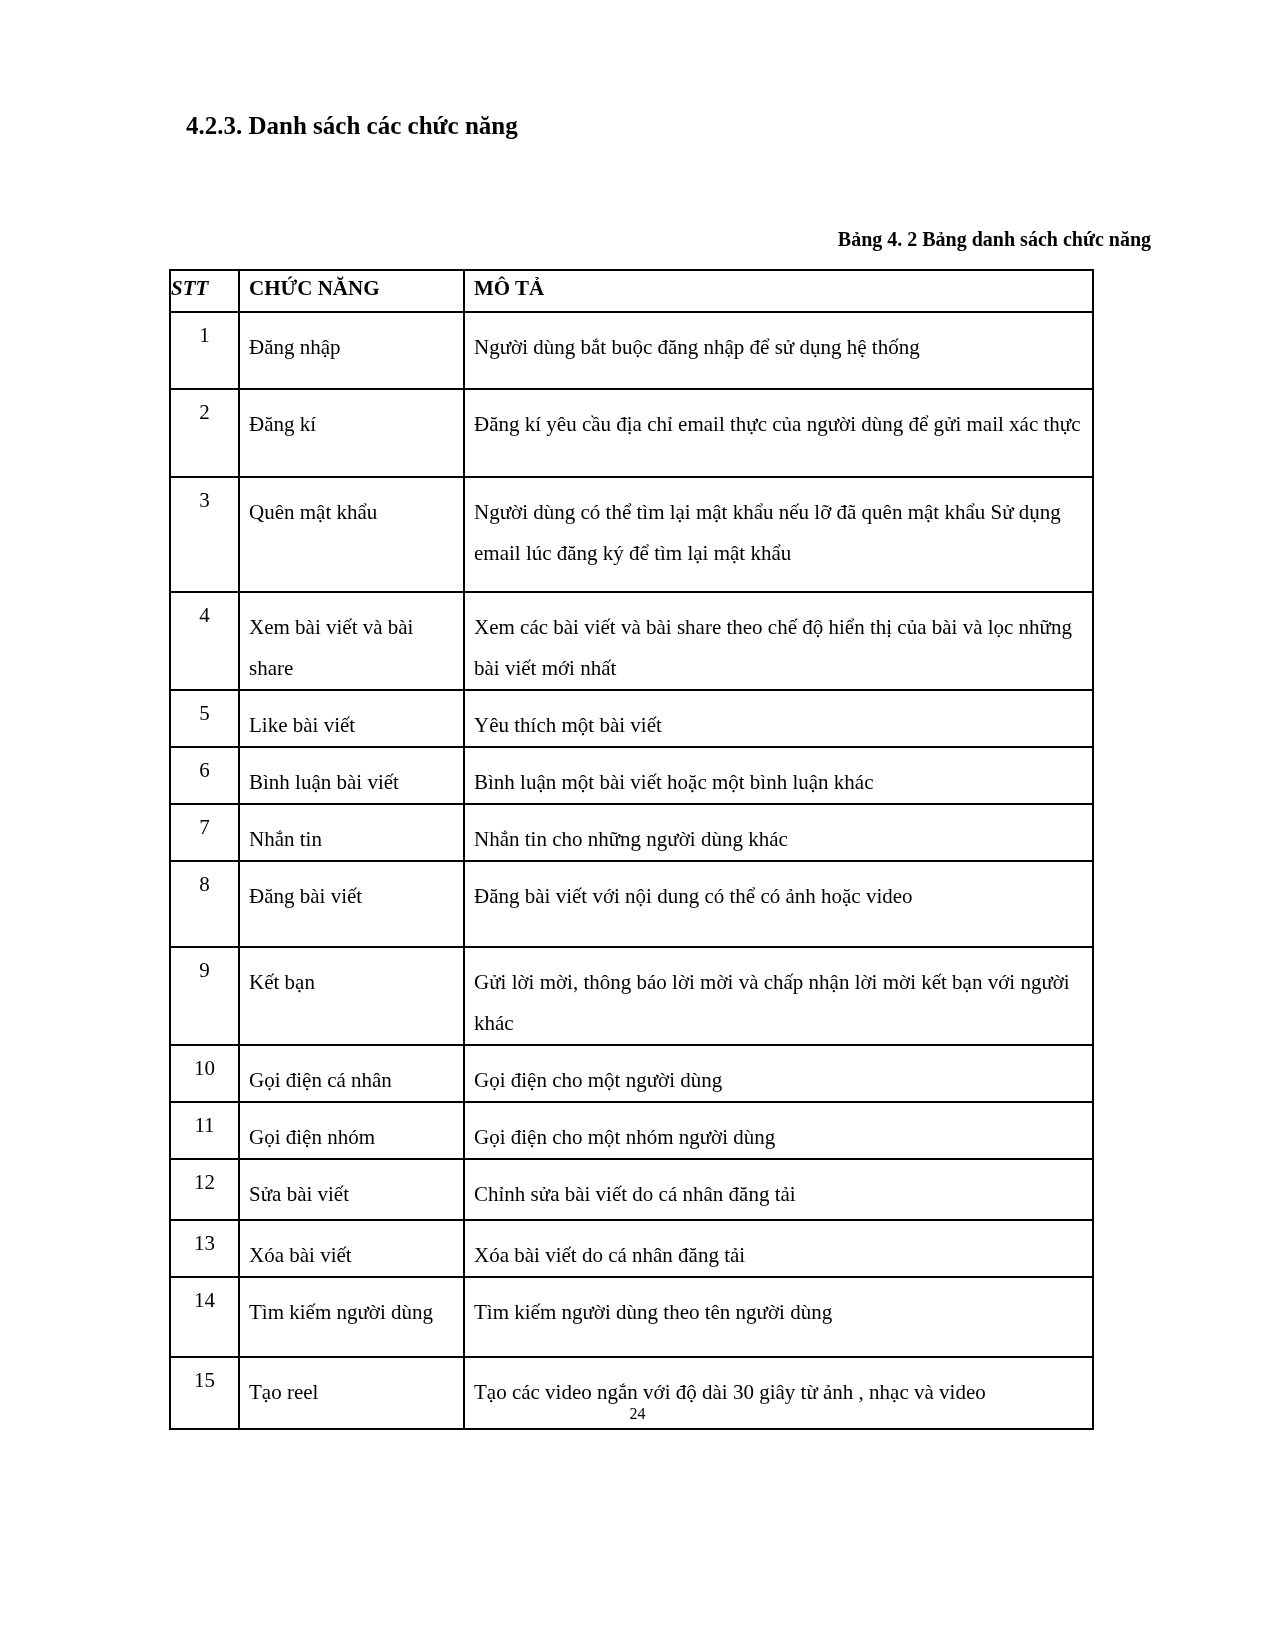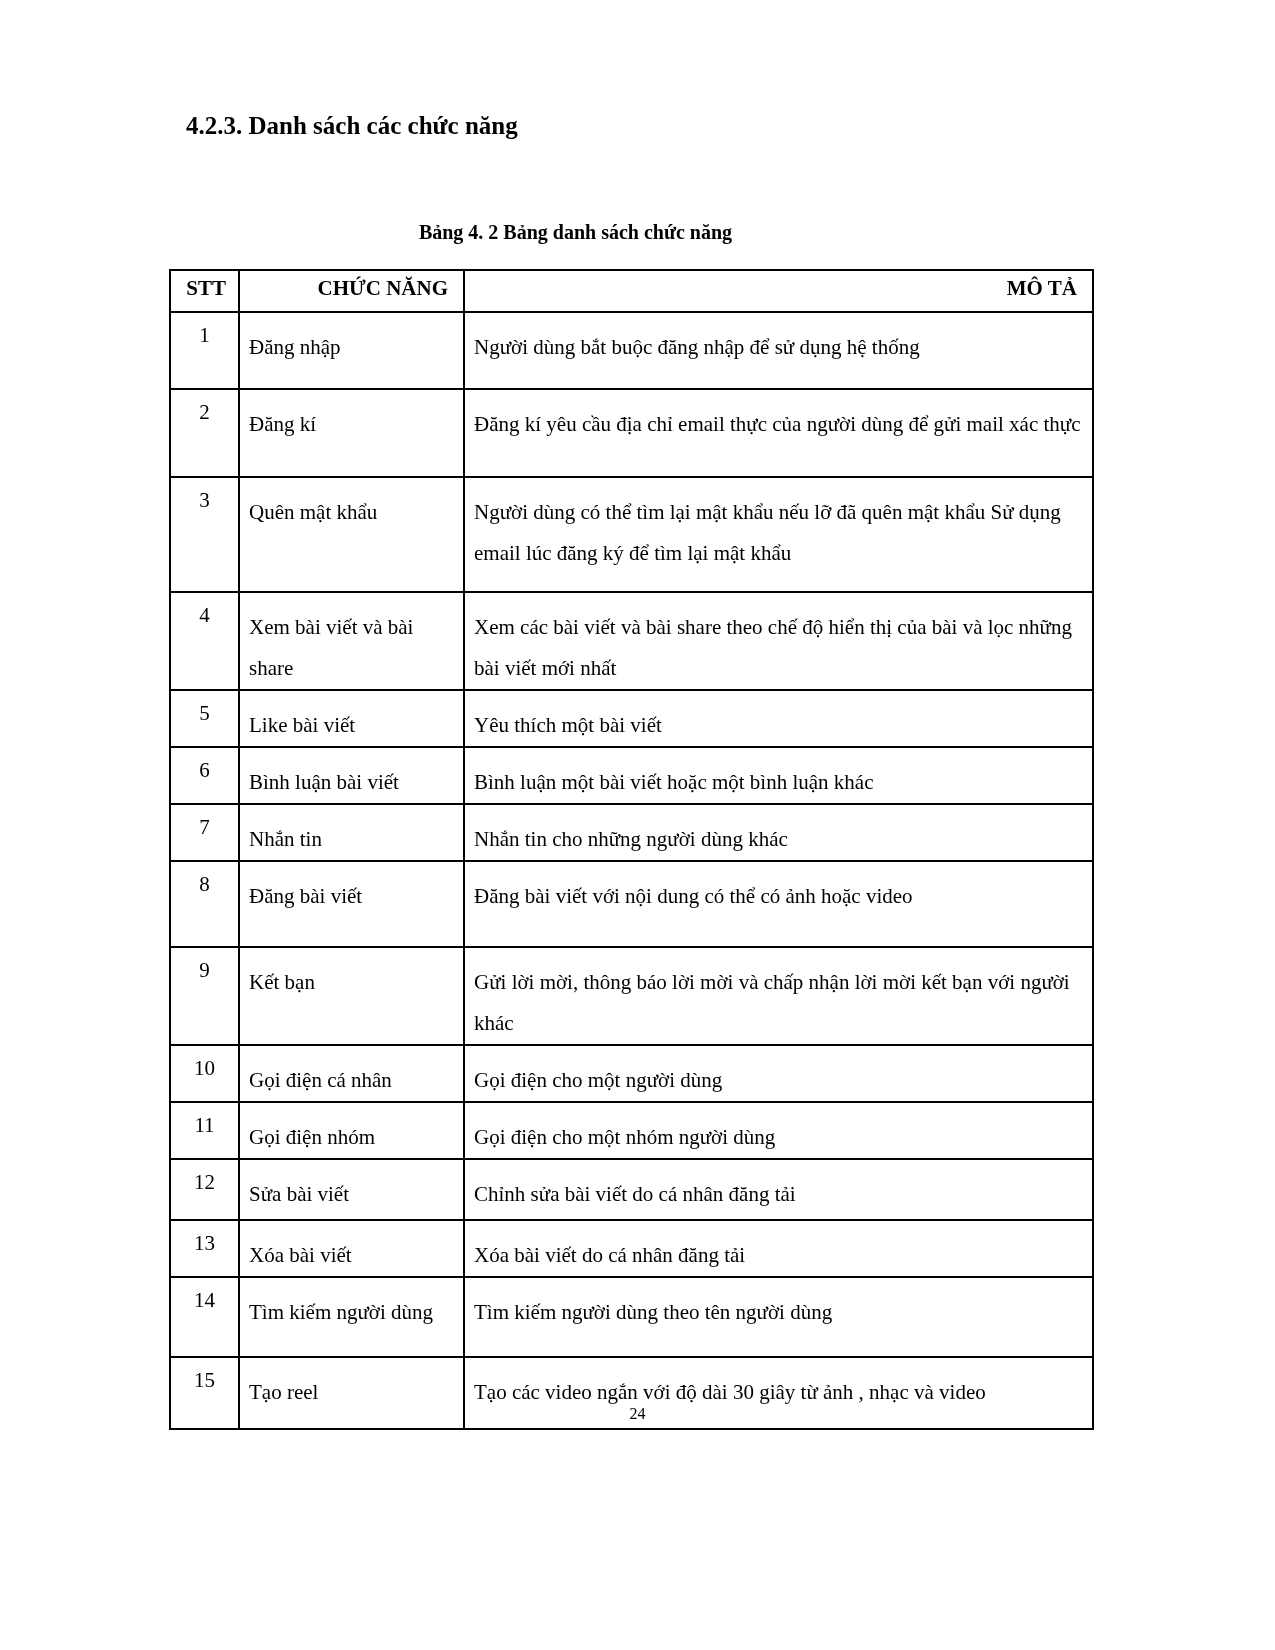--- a/index.html
+++ b/index.html
@@ -1,23 +1,23 @@
 <!DOCTYPE html>
 <html><head>
 <meta charset="utf-8">
 <style>
   html,body{margin:0;padding:0;background:#fff;}
   body{width:1275px;height:1650px;position:relative;font-family:"Liberation Serif","DejaVu Serif",serif;color:#000;}
   .heading{position:absolute;left:169px;top:112px;font-size:25px;font-weight:bold;margin-left:17px;}
-  .caption{position:absolute;left:0;width:1151px;top:221px;text-align:center;font-size:20px;font-weight:bold;}
+  .caption{position:absolute;left:0;width:1151px;top:228px;text-align:right;font-size:20px;font-weight:bold;}
   table{position:absolute;left:169px;top:269px;border-collapse:collapse;table-layout:fixed;width:923px;}
   td{border:2px solid #000;vertical-align:top;font-size:21px;line-height:41px;padding:14px 9px 0 9px;}
   td.stt{text-align:center;padding:2px 0 0 0;}
-  th{border:2px solid #000;text-align:right;font-size:21px;font-weight:bold;padding:2px 15px 0 9px;height:38px;line-height:30px;vertical-align:top;}
-  th.stt{text-align:right;padding:2px 12px 0 0;}
+  th{border:2px solid #000;text-align:left;font-size:21px;font-weight:bold;padding:2px 15px 0 9px;height:38px;line-height:30px;vertical-align:top;}
+  th.stt{text-align:left;padding:2px 0 0 0;font-style:italic;}
   .pagenum{position:absolute;left:0;width:1275px;top:1405px;text-align:center;font-size:16px;}
 </style>
 </head>
 <body>
 
 <div class="heading">4.2.3. Danh sách các chức năng</div>
 <div class="caption">Bảng 4. 2 Bảng danh sách chức năng</div>
 
 <table>
   <colgroup>

